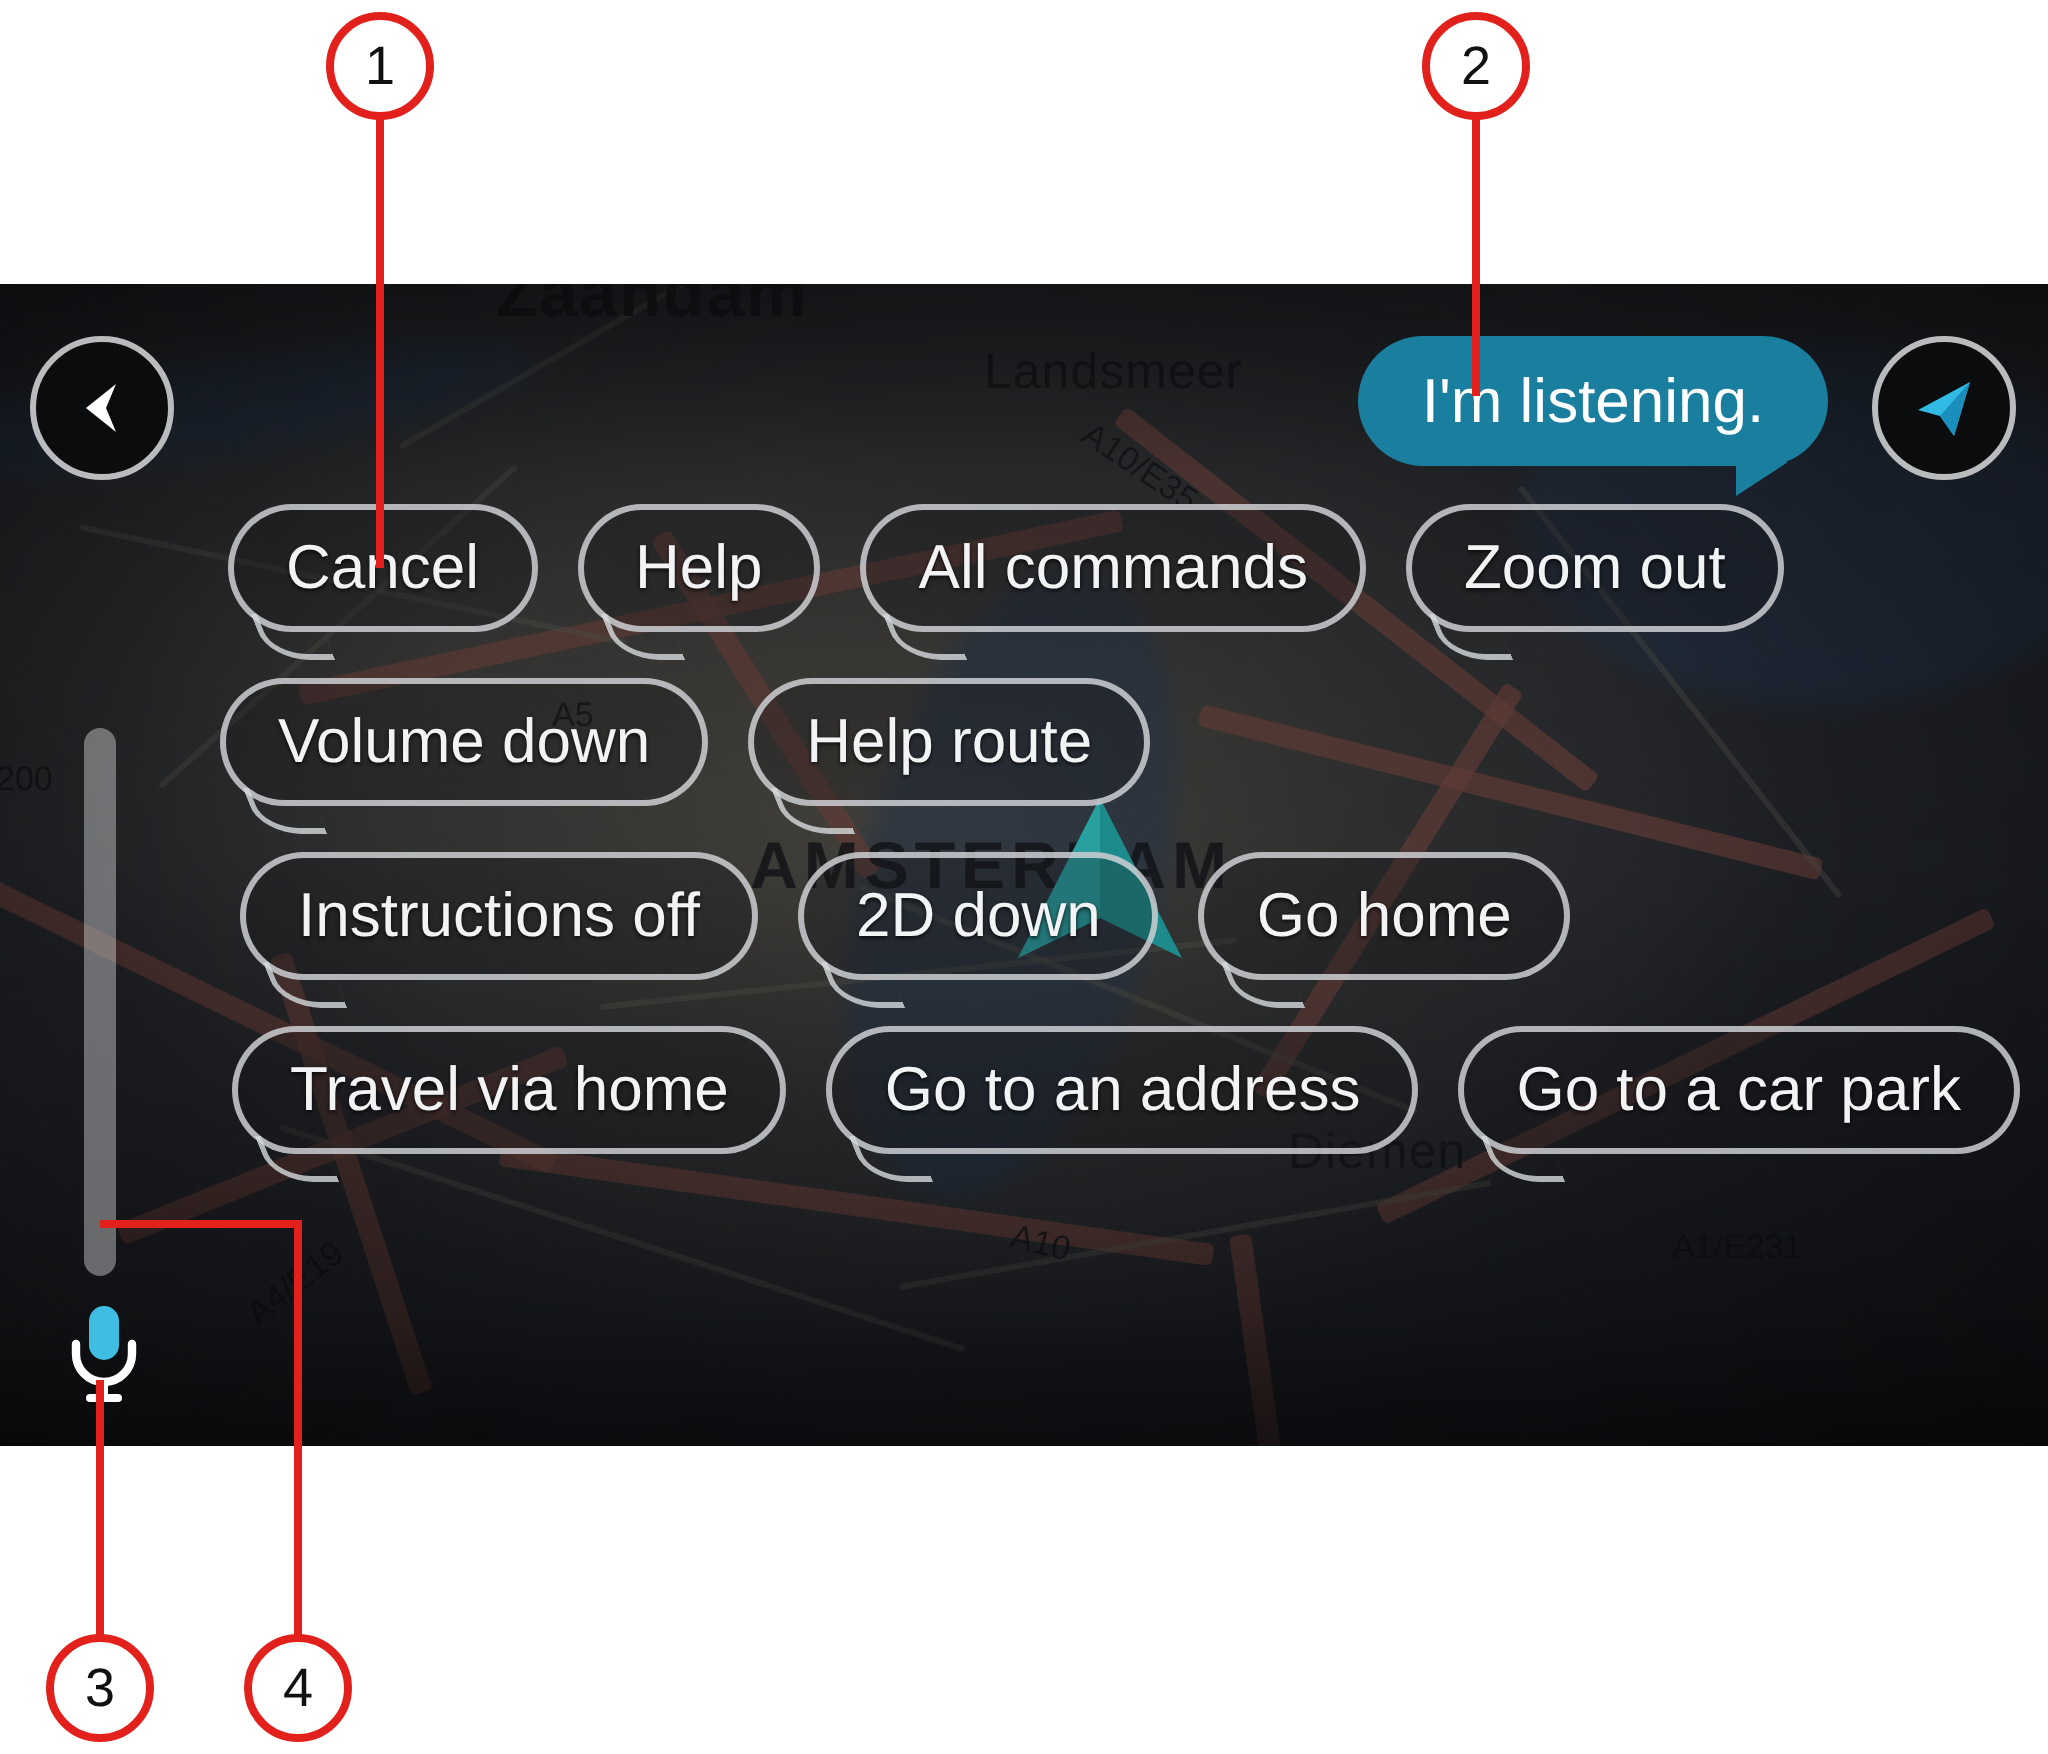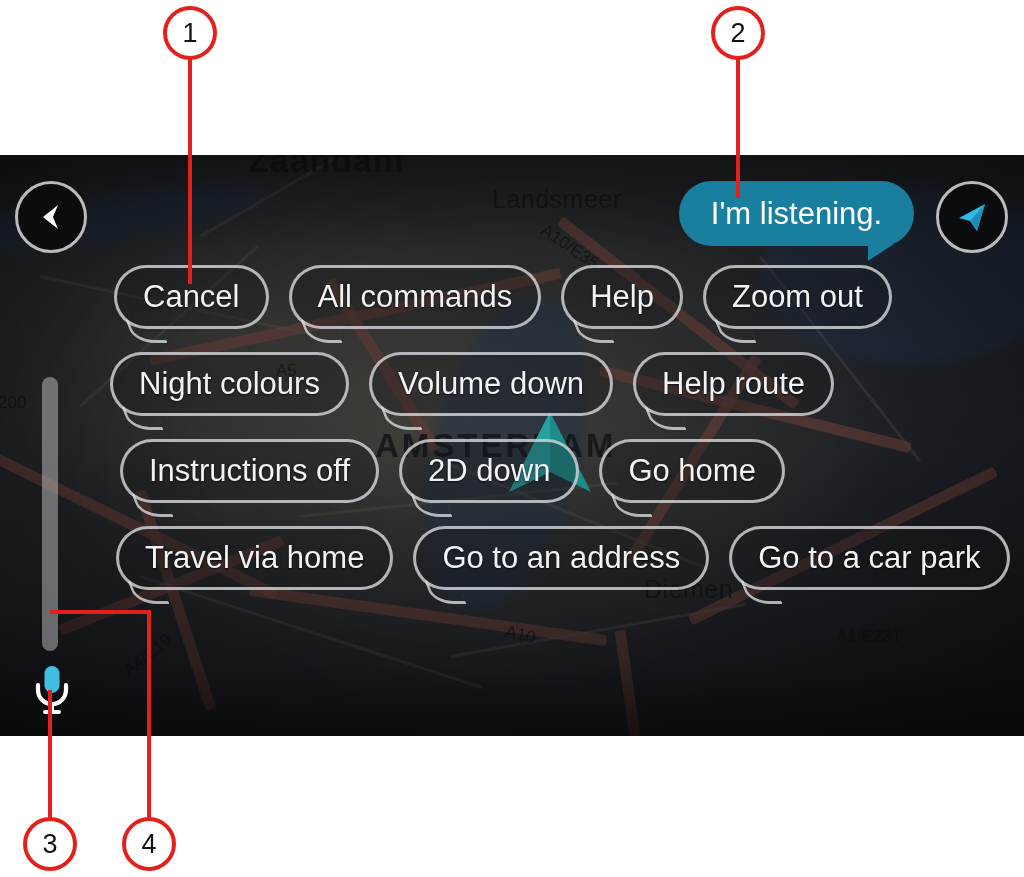--- a/index.html
+++ b/index.html
@@ -29,21 +29,20 @@
   .leader-h { height: 4px; }
 
   
   #device {
     position: absolute;
     left: 0; top: 142px;
     width: 1024px; height: 581px;
     overflow: hidden;
     background: #1b1c1e;
     z-index: 10;
-    margin-top: 13px;
   }
   
   .map-base {
     position: absolute; inset: 0;
     background:
       radial-gradient(ellipse 520px 330px at 46% 46%, rgba(152,140,110,0.55) 0%, rgba(104,99,84,0.30) 48%, rgba(40,42,48,0.05) 82%),
       radial-gradient(ellipse 400px 260px at 20% 30%, rgba(128,124,110,0.35) 0%, rgba(45,46,50,0.02) 75%),
       linear-gradient(160deg,#2d3138 0%, #313338 22%, #33363c 45%, #2a2e36 70%, #23262d 100%);
   }
   
@@ -272,27 +271,26 @@
       <rect x="12.5" y="1" width="15" height="27" rx="7.5" fill="#3fbde3"></rect>
       <path d="M6 20 v5 a14 14 0 0 0 28 0 v-5" fill="none" stroke="#ffffff" stroke-width="4.2" stroke-linecap="round"></path>
       <rect x="18" y="38" width="4" height="8" fill="#ffffff"></rect>
       <rect x="11" y="45" width="18" height="4" rx="2" fill="#ffffff"></rect>
     </svg>
 
     <div id="commands">
 
       <div class="cmd-row r1">
         <div class="cmd-bubble">Cancel</div>
+        <div class="cmd-bubble">Help</div>
         <div class="cmd-bubble">All commands</div>
-        <div class="cmd-bubble">Help</div>
         <div class="cmd-bubble">Zoom out</div>
       </div>
 
       <div class="cmd-row r2">
-        <div class="cmd-bubble">Night colours</div>
         <div class="cmd-bubble">Volume down</div>
         <div class="cmd-bubble">Help route</div>
       </div>
 
       <div class="cmd-row r3">
         <div class="cmd-bubble">Instructions off</div>
         <div class="cmd-bubble">2D down</div>
         <div class="cmd-bubble">Go home</div>
       </div>
 

